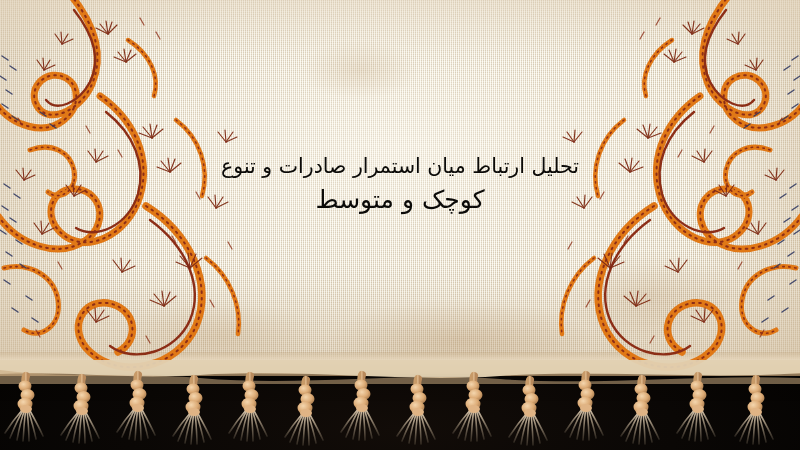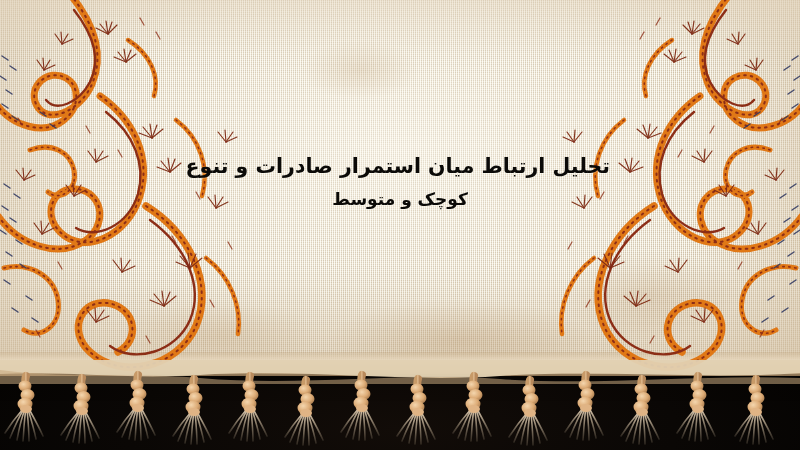--- a/index.html
+++ b/index.html
@@ -61,29 +61,29 @@
   .fringe svg{display:block;width:800px;height:90px;}
 
   
   .title-block{
     position:absolute;left:190px;top:150px;width:420px;
     text-align:center;
     direction:rtl;
   }
   .title-line{
     font-family:"DejaVu Sans","Liberation Sans",sans-serif;
-    font-weight:bold;
+    font-weight:normal;
     font-size:20.5px;
     line-height:33px;
     color:#0b0a08;
     letter-spacing:0;
     white-space:nowrap;
     text-shadow:0 1px 0 rgba(255,255,245,.25);
   }
-  .title-line.l3{font-size:17px;}
+  .title-line.l3{font-size:25px;}
 </style>
 </head>
 <body>
 
 <div id="stage">
 
   <div class="backdrop"></div>
 
   <div class="cloth">
     <div class="stain s1"></div>

